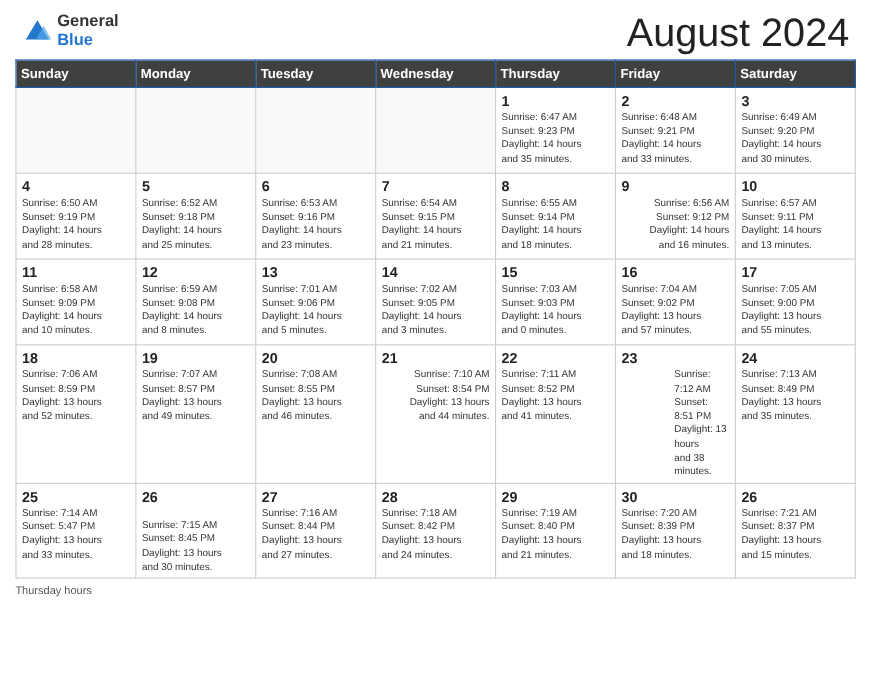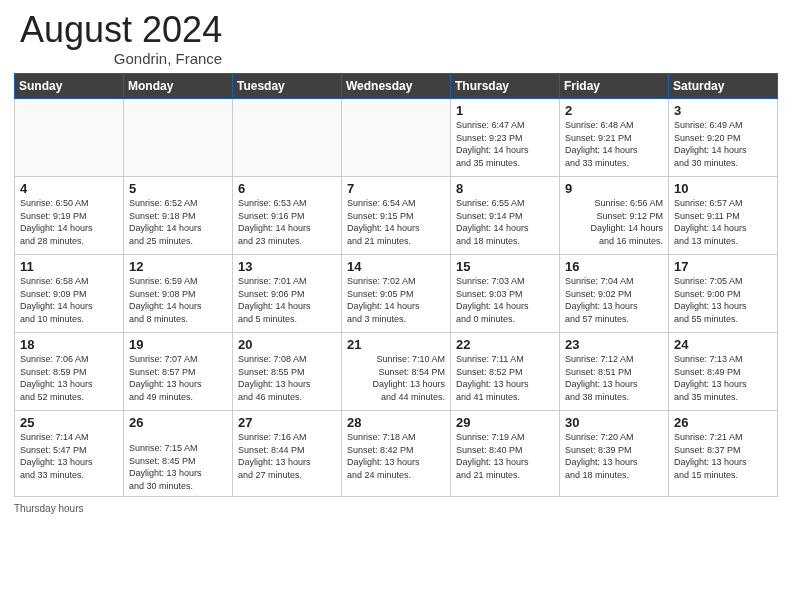--- a/index.html
+++ b/index.html
@@ -97,23 +97,32 @@
     .footer {
       margin: 6px 14px 0;
       font-size: 10px;
       color: #555;
     }
   </style>
 </head>
 <body>
 
 <div class="header">
+  <div class="logo">
+    <svg class="logo-icon" viewBox="0 0 40 40">
+      <polygon points="20,5 35,30 5,30" fill="#2277cc"></polygon>
+      <polygon points="28,12 38,30 18,30" fill="#55aaee" opacity="0.7"></polygon>
+    </svg>
+    <div class="logo-text">
+      <span class="logo-general">General</span>
+      <span class="logo-blue">Blue</span>
+    </div>
+  </div>
   <div class="title-section">
     <div class="month-year">August 2024</div>
-    <div class="location">Gondrin, France</div>
   </div>
 </div>
 
 <table class="calendar">
   <thead>
     <tr>
     <th>Sunday</th>
         <th>Monday</th>
         <th>Tuesday</th>
         <th>Wednesday</th>
@@ -283,21 +292,21 @@
         </td>
         <td>
           <span class="day-num">22</span>
           <div class="day-info" style="white-space: pre-line;">Sunrise: 7:11 AM
 Sunset: 8:52 PM
 Daylight: 13 hours
 and 41 minutes.</div>
         </td>
         <td>
           <span class="day-num">23</span>
-          <div class="day-info" style="white-space: pre-line;">Sunrise: 7:12 AM
+          <div class="day-info" style="white-space: pre-line; margin-left: 48px;">Sunrise: 7:12 AM
 Sunset: 8:51 PM
 Daylight: 13 hours
 and 38 minutes.</div>
         </td>
         <td>
           <span class="day-num">24</span>
           <div class="day-info" style="white-space: pre-line;">Sunrise: 7:13 AM
 Sunset: 8:49 PM
 Daylight: 13 hours
 and 35 minutes.</div>

